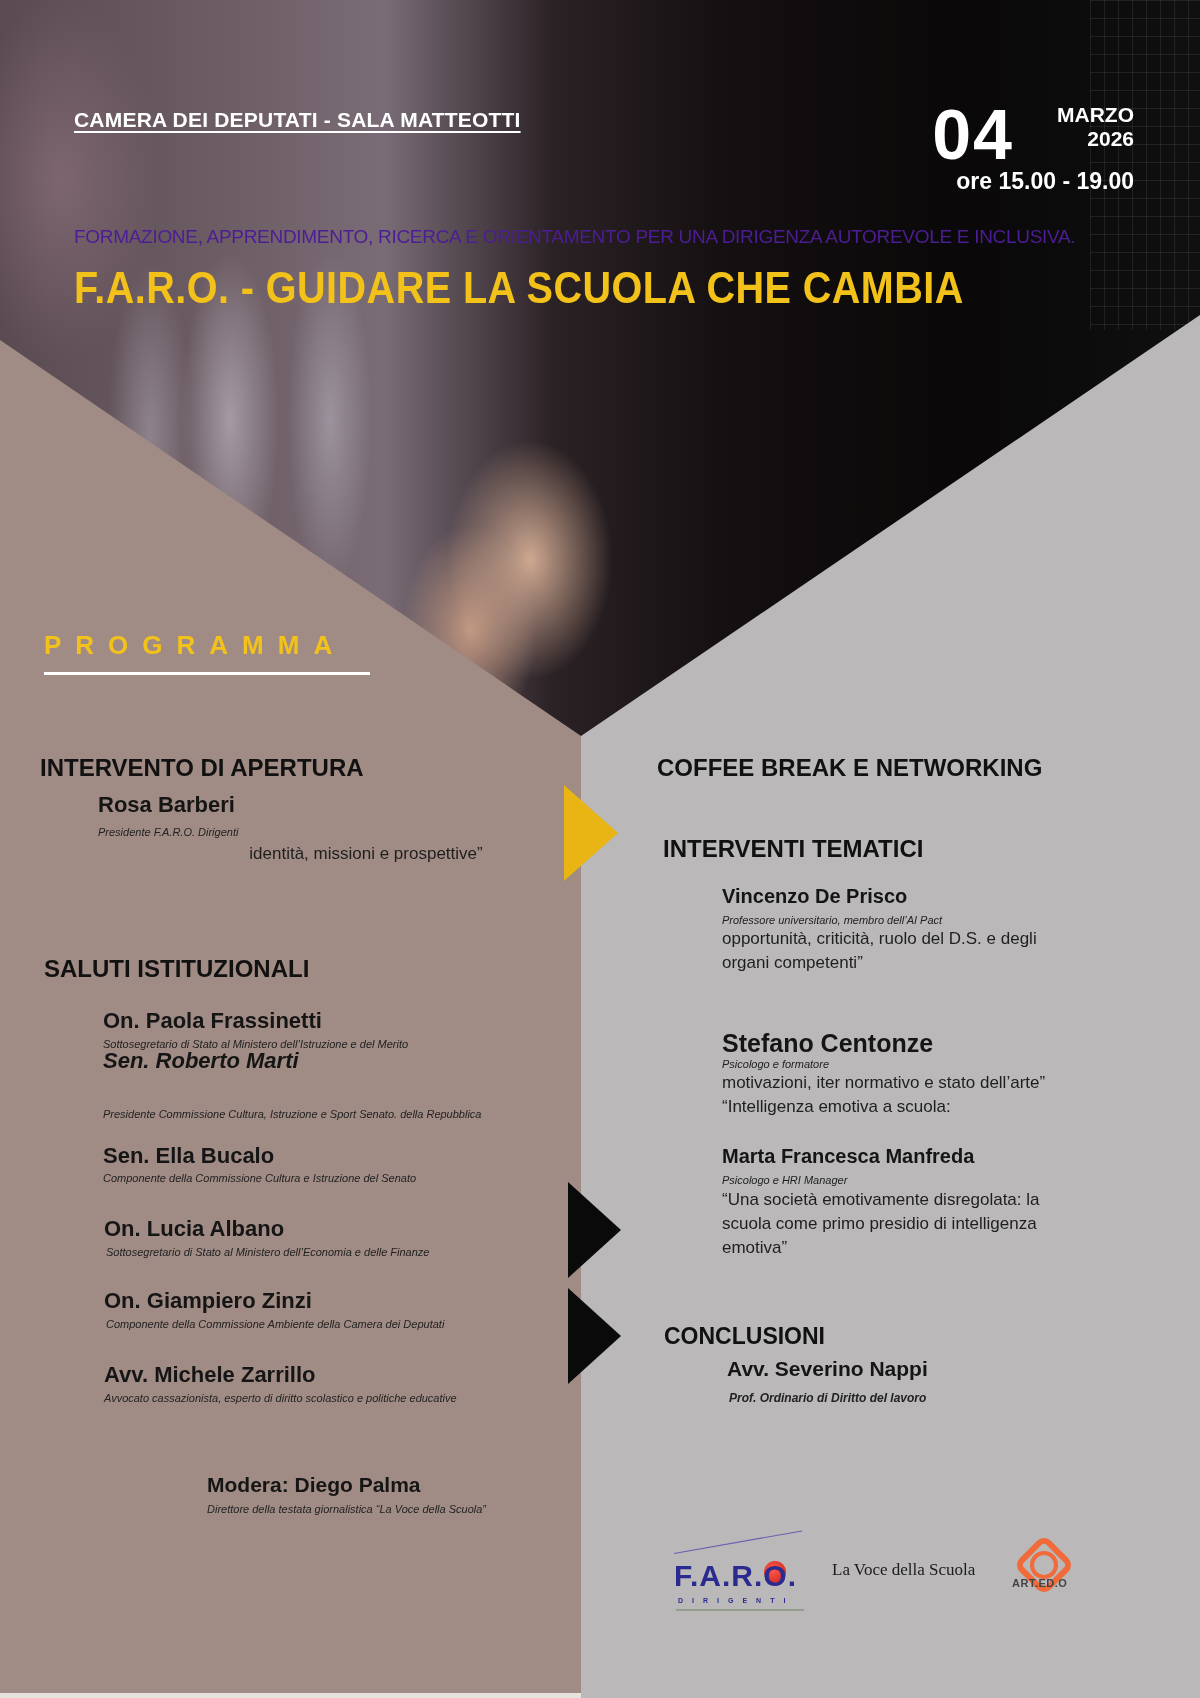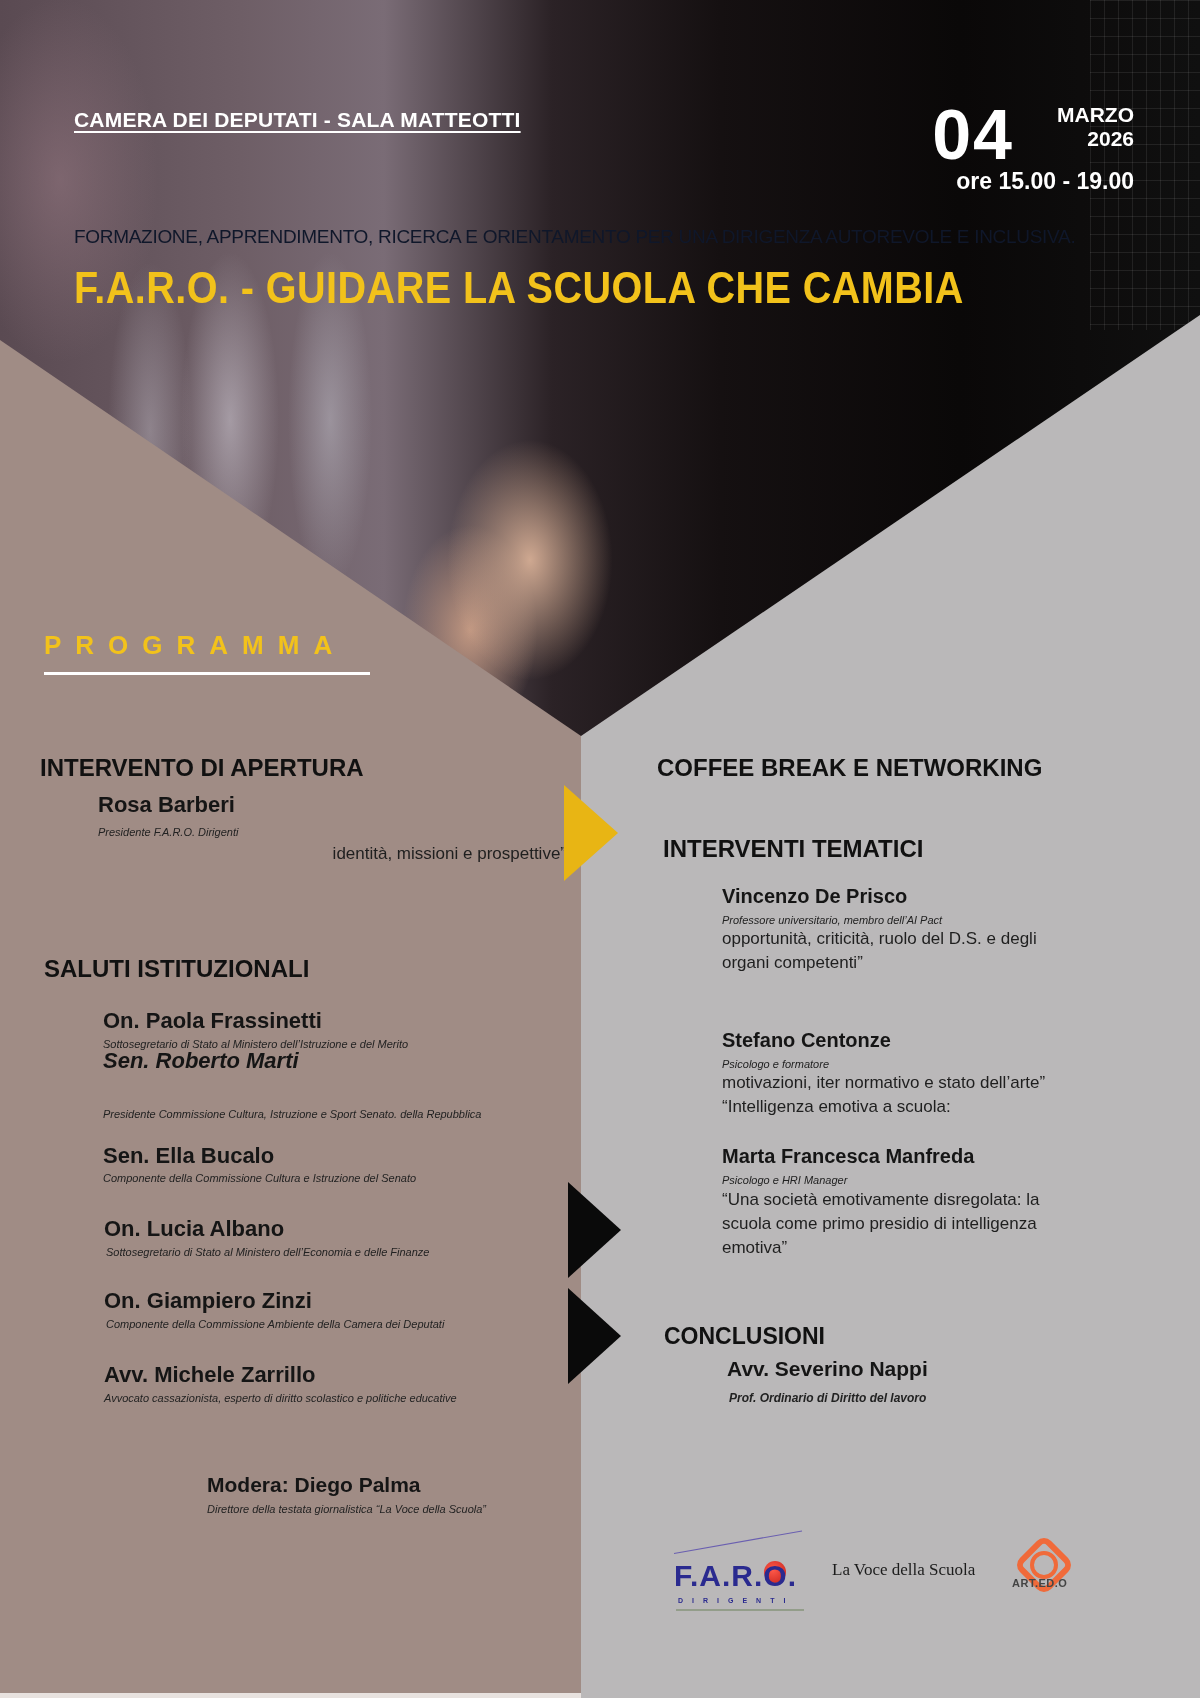--- a/index.html
+++ b/index.html
@@ -49,21 +49,21 @@
     text-decoration: underline; text-underline-offset: 4px;
   }
   .date-block { position: absolute; right: 66px; top: 100px; color: #fff; font-weight: bold; }
   .date-day { position: absolute; right: 120px; top: 0; font-size: 70px; line-height: 70px; letter-spacing: 2px; }
   .date-month { position: absolute; right: 0; top: 3px; font-size: 21px; text-align: right; line-height: 24px; }
   .date-year { position: absolute; right: 0; top: 27px; font-size: 21px; text-align: right; line-height: 24px; }
   .date-time { position: absolute; right: 0; top: 68px; font-size: 23px; white-space: nowrap; }
 
   .subtitle {
     position: absolute; left: 74px; top: 226px; width: 1060px;
-    color: #0f172a; font-size: 19px; letter-spacing: -0.3px; white-space: nowrap;
+    color: #4c1d95; font-size: 19px; letter-spacing: -0.3px; white-space: nowrap;
   }
   .main-title {
     position: absolute; left: 74px; top: 262px;
     color: #f2c21b; font-weight: bold; font-size: 45px; letter-spacing: 0.5px; white-space: nowrap;
     transform: scaleX(0.88); transform-origin: left top;
   }
 
   
   .programma {
     position: absolute; left: 44px; top: 630px;
@@ -126,21 +126,21 @@
 <div class="main-title">F.A.R.O. - GUIDARE LA SCUOLA CHE CAMBIA</div>
 
 <div class="programma">PROGRAMMA</div>
 <div class="programma-rule"></div>
 
 <div>
   <div class="sec-heading" style="left:40px; top:754px;">INTERVENTO DI APERTURA</div>
   <div class="person-name" style="left:98px; top:792px;">Rosa Barberi</div>
   <div class="person-role" style="left:98px; top:826px;">Presidente F.A.R.O. Dirigenti</div>
   <div class="talk" style="left:126px; top:842px; width:440px; text-align:right;">
-    <div style="text-align:right; padding-left:40px;">identità, missioni e prospettive”</div>
+    <div style="text-align:center; padding-left:40px;">identità, missioni e prospettive”</div>
   </div>
 </div>
 
 <div>
   <div class="sec-heading" style="left:44px; top:955px;">SALUTI ISTITUZIONALI</div>
 
   <div class="person-name" style="left:103px; top:1008px;">On. Paola Frassinetti</div>
   <div class="person-role" style="left:103px; top:1038px;">Sottosegretario di Stato al Ministero dell’Istruzione e del Merito</div>
 
   <div class="person-name" style="left:103px; top:1048px;font-style:italic;">Sen. Roberto Marti</div>
@@ -173,21 +173,21 @@
 <div>
   <div class="sec-heading" style="left:663px; top:835px;">INTERVENTI TEMATICI</div>
 
   <div class="person-name" style="left:722px; top:885px; font-size:20px;">Vincenzo De Prisco</div>
   <div class="person-role" style="left:722px; top:914px;">Professore universitario, membro dell’AI Pact</div>
   <div class="talk" style="left:722px; top:927px; width:380px;">
     <div>opportunità, criticità, ruolo del D.S. e degli</div>
     <div>organi competenti”</div>
   </div>
 
-  <div class="person-name" style="left:722px; top:1029px; font-size:20px;">Stefano Centonze</div>
+  <div class="person-name" style="left:722px; top:1029px; font-size:25px;">Stefano Centonze</div>
   <div class="person-role" style="left:722px; top:1058px;">Psicologo e formatore</div>
   <div class="talk" style="left:722px; top:1071px; width:400px;">
     <div>motivazioni, iter normativo e stato dell’arte”</div>
     <div>“Intelligenza emotiva a scuola:</div>
   </div>
 
   <div class="person-name" style="left:722px; top:1145px; font-size:20px;">Marta Francesca Manfreda</div>
   <div class="person-role" style="left:722px; top:1174px;">Psicologo e HRI Manager</div>
   <div class="talk" style="left:722px; top:1188px; width:400px;">
     <div>“Una società emotivamente disregolata: la</div>

